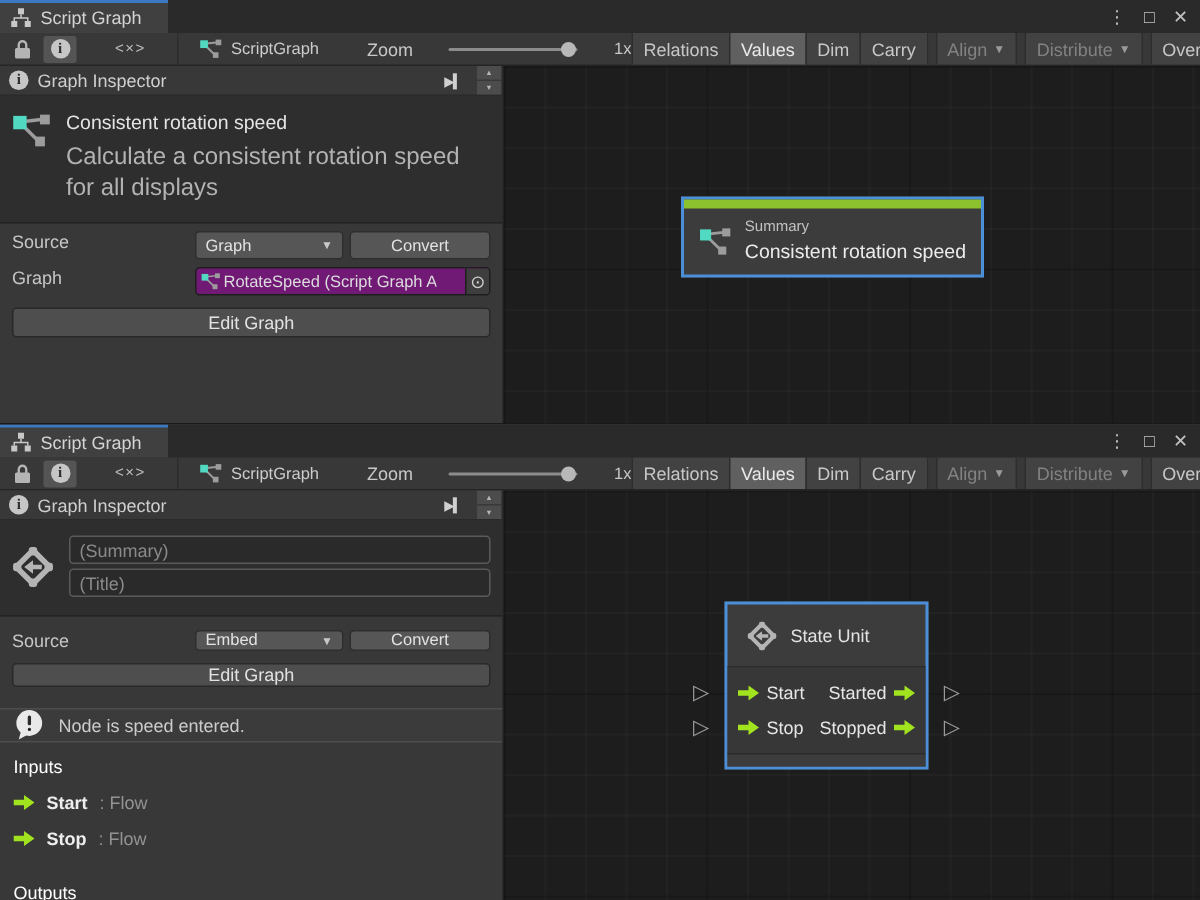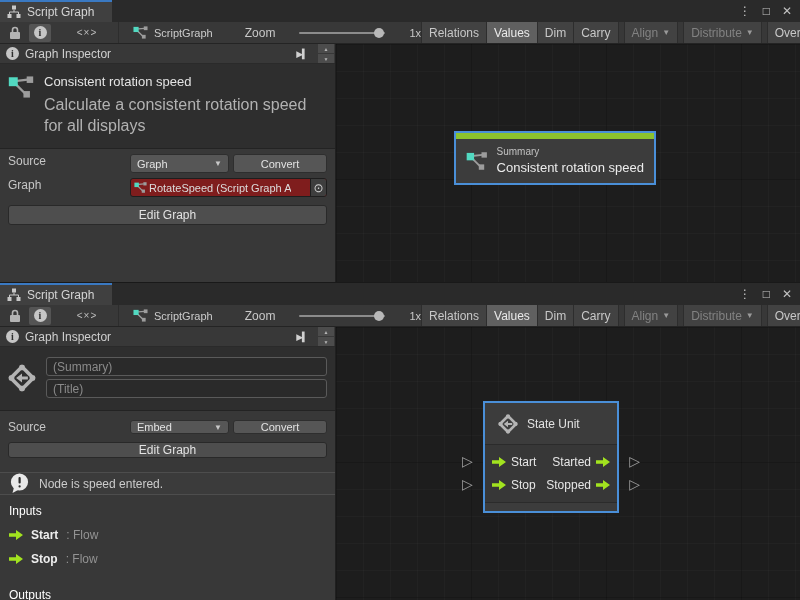--- a/index.html
+++ b/index.html
@@ -70,21 +70,21 @@
   }
   .ghost-input::placeholder { color:#8a8a8a; }
 
   .form-row { display:flex; margin:5px 8px 0; height:19px; font-size:12px; color:#c6c6c6; }
   .form-row .lbl { width:122px; flex:0 0 122px; }
   .controls { flex:1; display:flex; gap:4px; min-width:0; }
   .select { flex:1; background:#565656; border:1px solid #2e2e2e; border-radius:3px; display:flex; align-items:center; padding:0 6px; font-size:11px; color:#e2e2e2; min-width:0; }
   .select .arrow { margin-left:auto; font-size:8px; color:#c8c8c8; }
   .btnc { background:#565656; border:1px solid #2e2e2e; border-radius:3px; display:flex; align-items:center; justify-content:center; font-size:11px; color:#e2e2e2; }
   .convert { width:94px; flex:0 0 94px; }
-  .objfield { flex:1; background:#7f1d1d; border:1px solid #1e1e1e; border-radius:3px; display:flex; align-items:center; gap:2px; padding-left:3px; font-size:11px; color:#dcdcdc; min-width:0; overflow:hidden; }
+  .objfield { flex:1; background:#701a75; border:1px solid #1e1e1e; border-radius:3px; display:flex; align-items:center; gap:2px; padding-left:3px; font-size:11px; color:#dcdcdc; min-width:0; overflow:hidden; }
   .objtext { white-space:nowrap; overflow:hidden; }
   .picker { margin-left:auto; width:16px; flex:0 0 16px; align-self:stretch; display:flex; align-items:center; justify-content:center; background:#3e3e3e; border-left:1px solid #1e1e1e; color:#cfcfcf; font-size:12px; }
   .editgraph { margin:8px 8px 0; height:20px; background:#4e4e4e; border:1px solid #292929; border-radius:3px; display:flex; align-items:center; justify-content:center; font-size:12px; color:#e2e2e2; }
 
   .warnbox { margin-top:14px; height:36px; background:#3b3b3b; border-top:1px solid #4d4d4d; border-bottom:1px solid #4d4d4d; display:flex; align-items:center; gap:9px; padding:0 9px; font-size:12px; color:#cccccc; }
   .io-section { padding:9px 9px 0; font-size:12px; }
   .io-title { color:#ffffff; }
   .io-row { display:flex; align-items:center; gap:8px; margin-top:10px; }
   .io-name { font-weight:bold; color:#eeeeee; }
   .io-type { color:#939393; }

